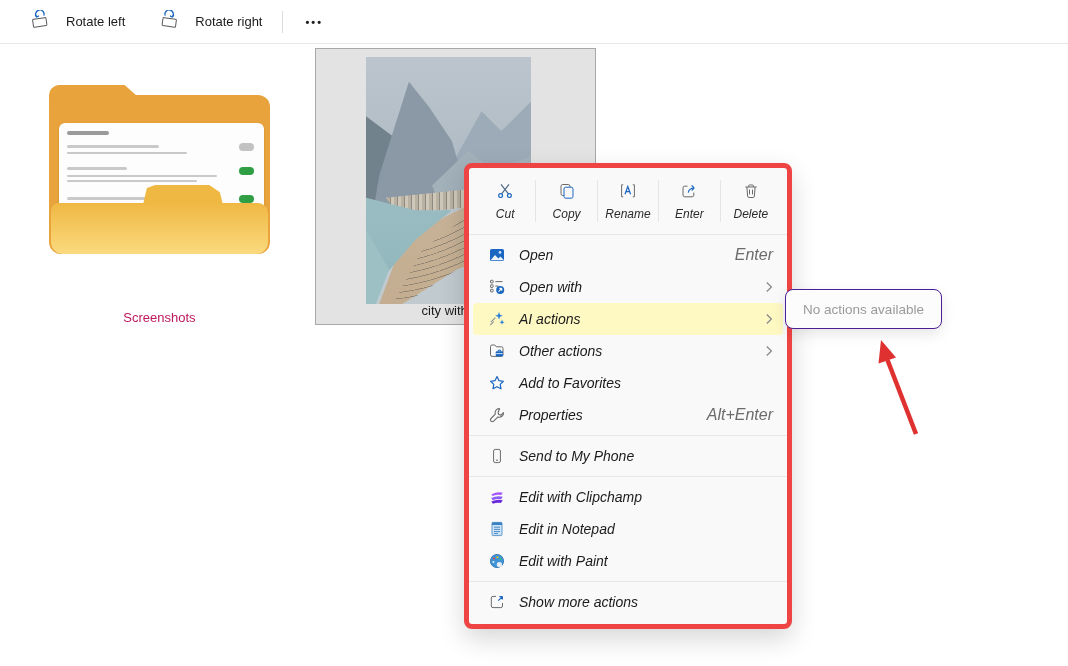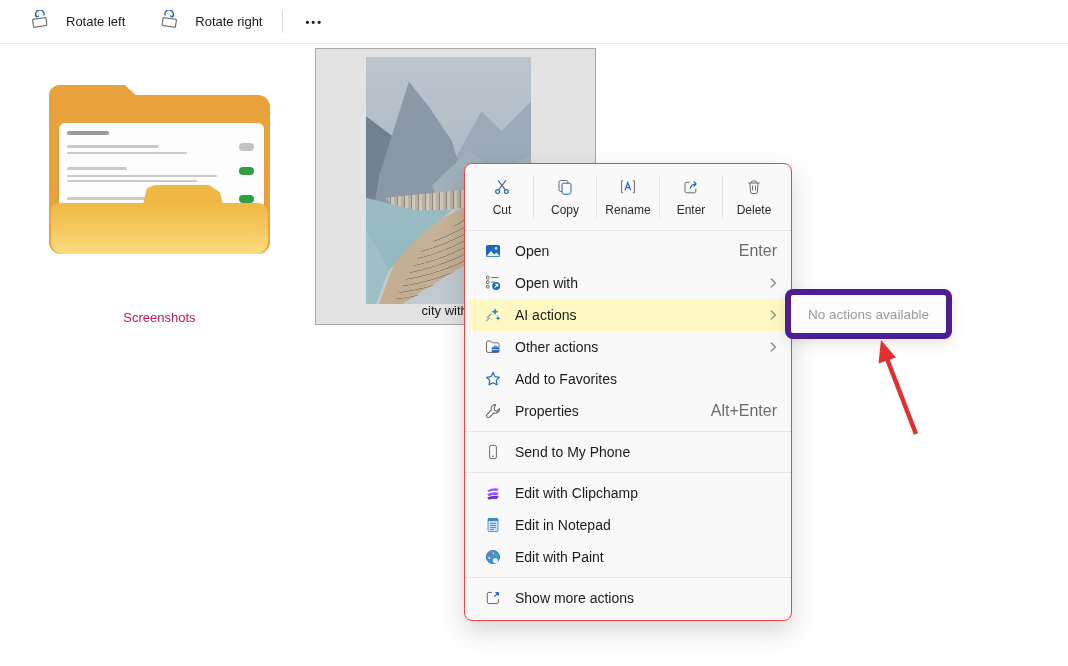--- a/index.html
+++ b/index.html
@@ -46,36 +46,36 @@
     clip-path:polygon(12% 57%,100% 51%,100% 58%,20% 64%);}
   .ph.beach{background:linear-gradient(200deg,#cfbda5,#c3ac8f);
     clip-path:polygon(100% 55%,100% 74%,55% 86%,22% 100%,8% 100%,18% 82%,38% 68%,62% 60%);}
   .ph.water{background:linear-gradient(180deg,#a7c5c9,#8fb6bc);
     clip-path:polygon(0 57%,30% 62%,52% 62%,30% 74%,12% 88%,4% 100%,0 100%);}
   .ph.water2{background:#9dc0c4;clip-path:polygon(0 70%,14% 86%,6% 100%,0 100%);}
   .ph.crowd{background:repeating-radial-gradient(circle at 3px 3px,#6d675d 0 .8px,transparent 1px 6px);
     clip-path:polygon(70% 60%,100% 62%,60% 84%,28% 98%,18% 98%,34% 78%);opacity:.55;}
   .img-label{position:absolute;left:0;right:0;bottom:6px;text-align:center;font-size:13px;color:#1b1b1b;}
   
-  .menu{position:absolute;left:464px;top:163px;width:328px;background:#f9f9f9;border:1px solid #ef4444;
-    border-radius:8px;box-shadow:0 10px 26px rgba(0,0,0,.16);box-sizing:border-box;padding-bottom:6px;z-index:5;}
+  .menu{position:absolute;left:464px;top:163px;width:328px;background:#f9f9f9;border:5px solid #ef4444;
+    border-radius:8px;box-shadow:0 10px 26px rgba(0,0,0,.16);box-sizing:border-box;padding-bottom:6px;z-index:5;font-style:italic;}
   .qrow{display:flex;align-items:stretch;height:54px;padding:6px 6px 2px 6px;}
   .qbtn{flex:1;display:flex;flex-direction:column;align-items:center;justify-content:center;gap:3px;border-radius:4px;}
   .qbtn .qlbl{font-size:12px;color:#2b2b2b;}
   .qdiv{width:1px;background:#e5e5e5;margin:6px 0;}
   .hsep{height:1px;background:#e7e7e7;margin:4px 0;}
   .mi{display:flex;align-items:center;height:32px;padding:0 10px 0 14px;margin:0 4px;border-radius:4px;}
   .mi.hl{background:#fef9c3;justify-content:space-between;}
   .mi .ic{width:20px;display:flex;justify-content:center;}
   .mi .mlbl{flex:1;font-size:14px;color:#1b1b1b;margin-left:12px;}
   .mi .short{font-size:16px;color:#6b6b6b;}
   .chev{display:flex;align-items:center;}
   
   .flyout{position:absolute;left:785px;top:289px;width:155px;height:38px;background:#fcfcfc;
-    border:6px solid #4c1d95;border-radius:8px;box-shadow:0 5px 14px rgba(0,0,0,.10);
+    border:1px solid #4c1d95;border-radius:8px;box-shadow:0 5px 14px rgba(0,0,0,.10);
     display:flex;align-items:center;justify-content:center;z-index:6;}
   .flyout span{font-size:13.5px;color:#9a9a9a;}
   
   .arrow{position:absolute;left:868px;top:334px;z-index:7;}
 </style>
 </head>
 <body>
 
 <div class="toolbar">
   <div class="tb-btn">

